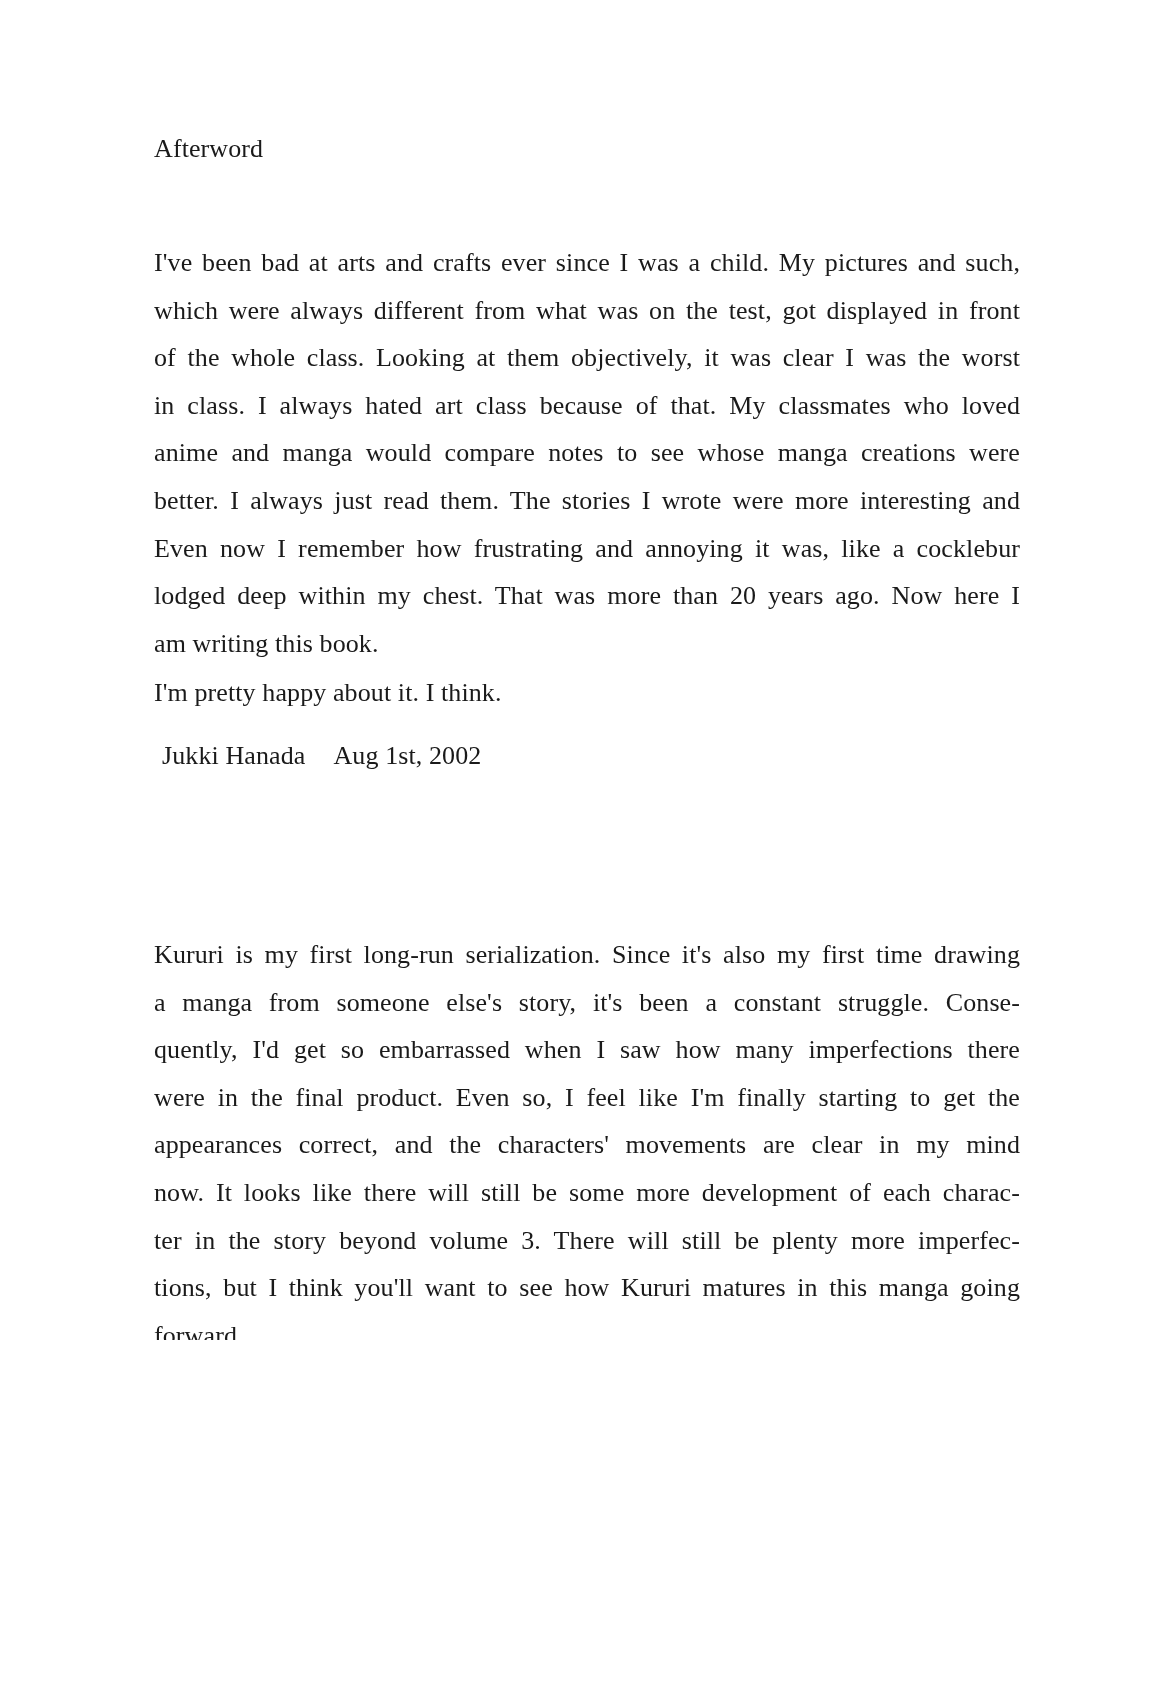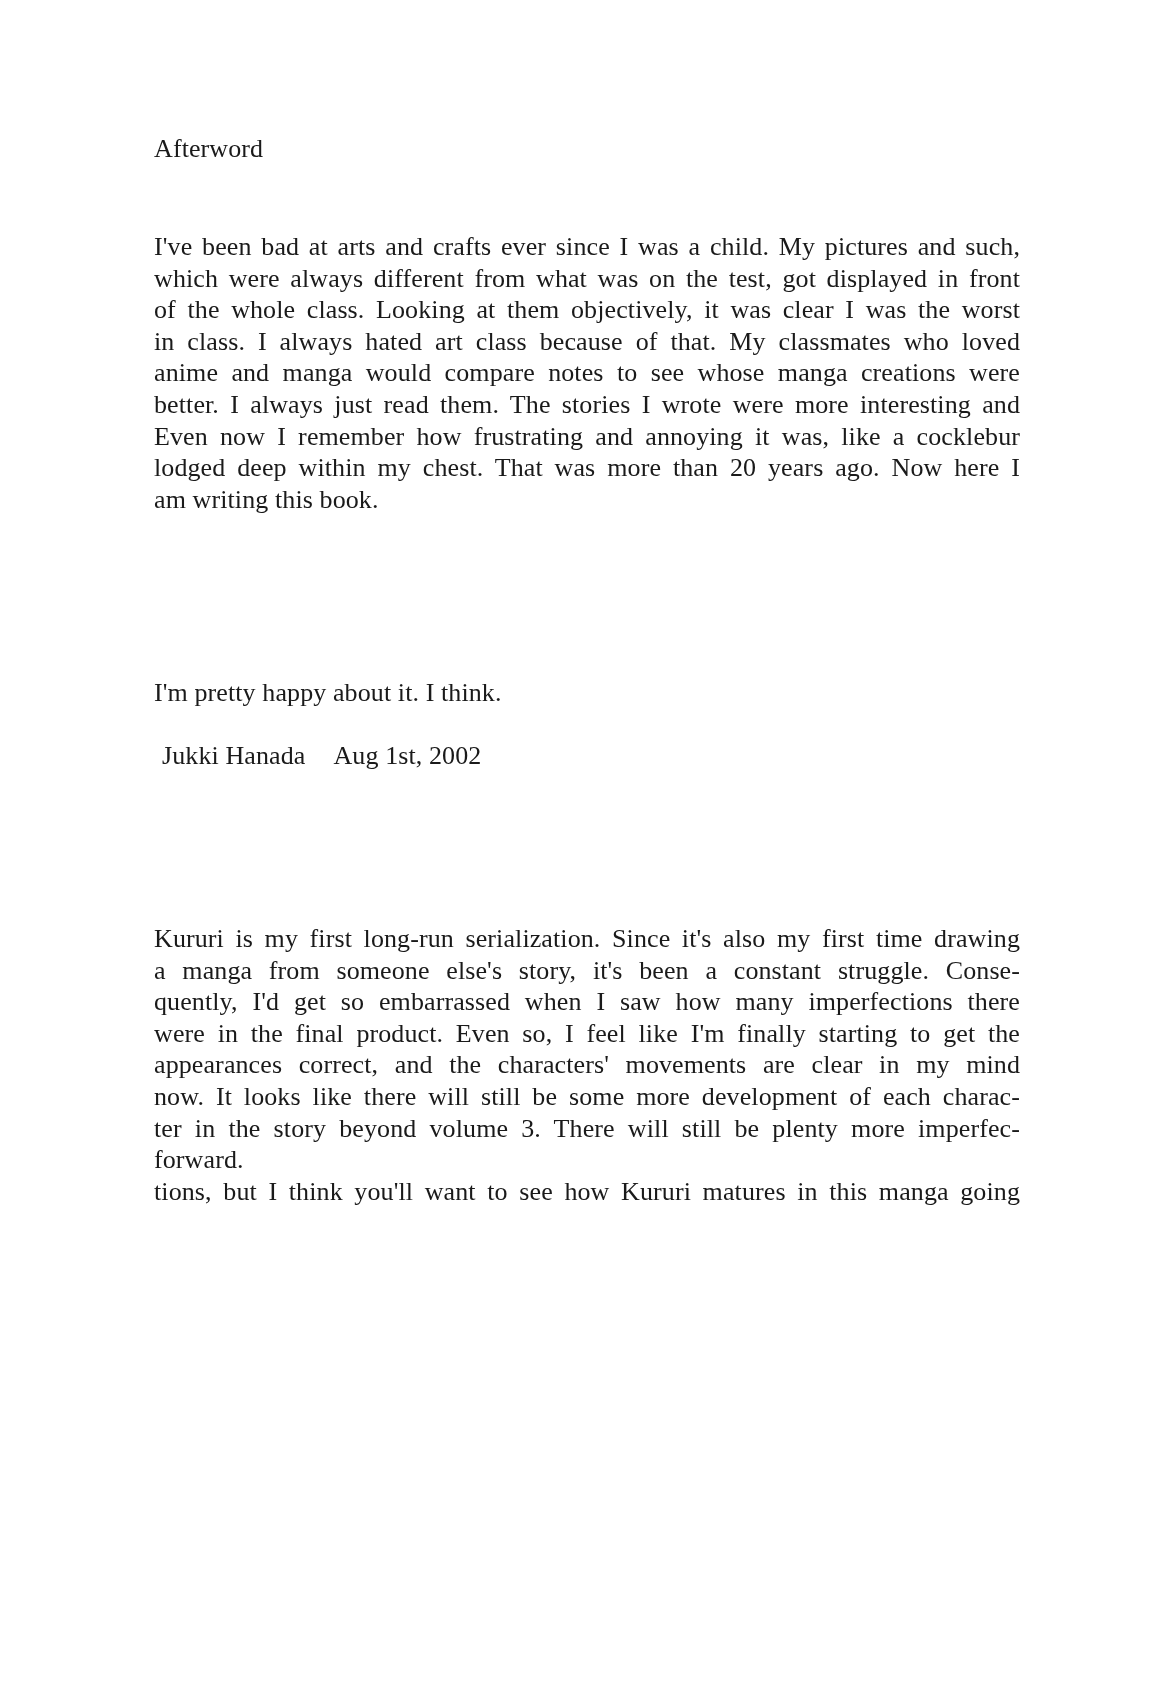--- a/index.html
+++ b/index.html
@@ -27,20 +27,21 @@
   .page-title {
     top: 133px;
     font-size: 26px;
   }
   .para-1 { top: 231px; }
   .para-2 { top: 923px; }
   .line {
     text-align: justify;
     text-align-last: justify;
     white-space: normal;
+    margin-top: 16px;
   }
   .line.last {
     text-align-last: left;
   }
   .closing-line { top: 677px; }
   .signature {
     display: flex;
     align-items: baseline;
     gap: 28px;
   }
@@ -99,22 +100,22 @@
   </div>
 
   <div class="textblock para-2">
       <div class="line">Kururi is my first long-run serialization. Since it's also my first time drawing</div>
       <div class="line">a manga from someone else's story, it's been a constant struggle. Conse-</div>
       <div class="line">quently, I'd get so embarrassed when I saw how many imperfections there</div>
       <div class="line">were in the final product. Even so, I feel like I'm finally starting to get the</div>
       <div class="line">appearances correct, and the characters' movements are clear in my mind</div>
       <div class="line">now. It looks like there will still be some more development of each charac-</div>
       <div class="line">ter in the story beyond volume 3. There will still be plenty more imperfec-</div>
+      <div class="line">tions, but I think you'll want to see how Kururi matures in this manga going</div>
       <div class="line last">forward.</div>
-      <div class="line">tions, but I think you'll want to see how Kururi matures in this manga going</div>
     </div>
 
   <div class="textblock signature signature-2">
     <span>Hiyo-Hiyo</span>
     <span>Aug 5th, 2002</span>
   </div>
 
   <div class="water-photo">
     <svg viewBox="0 0 1174 292" preserveAspectRatio="none" aria-hidden="true">
       <defs>

